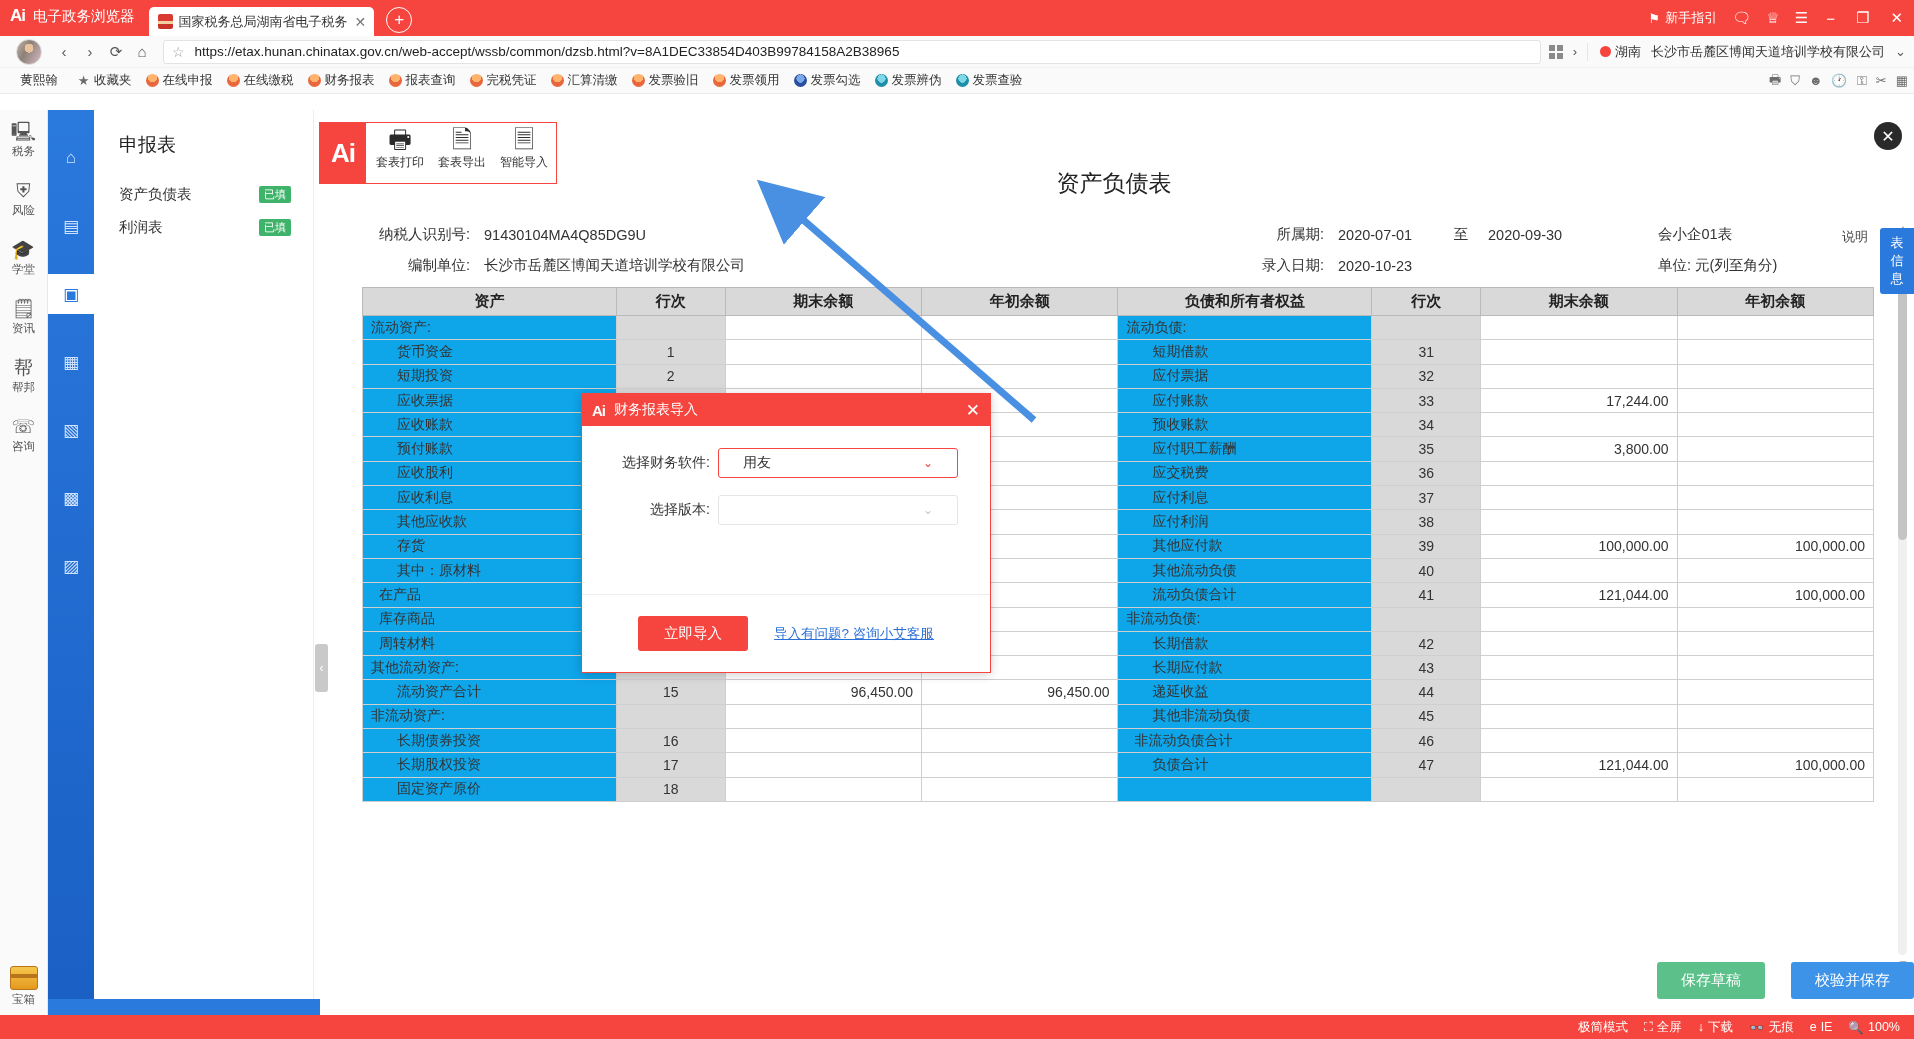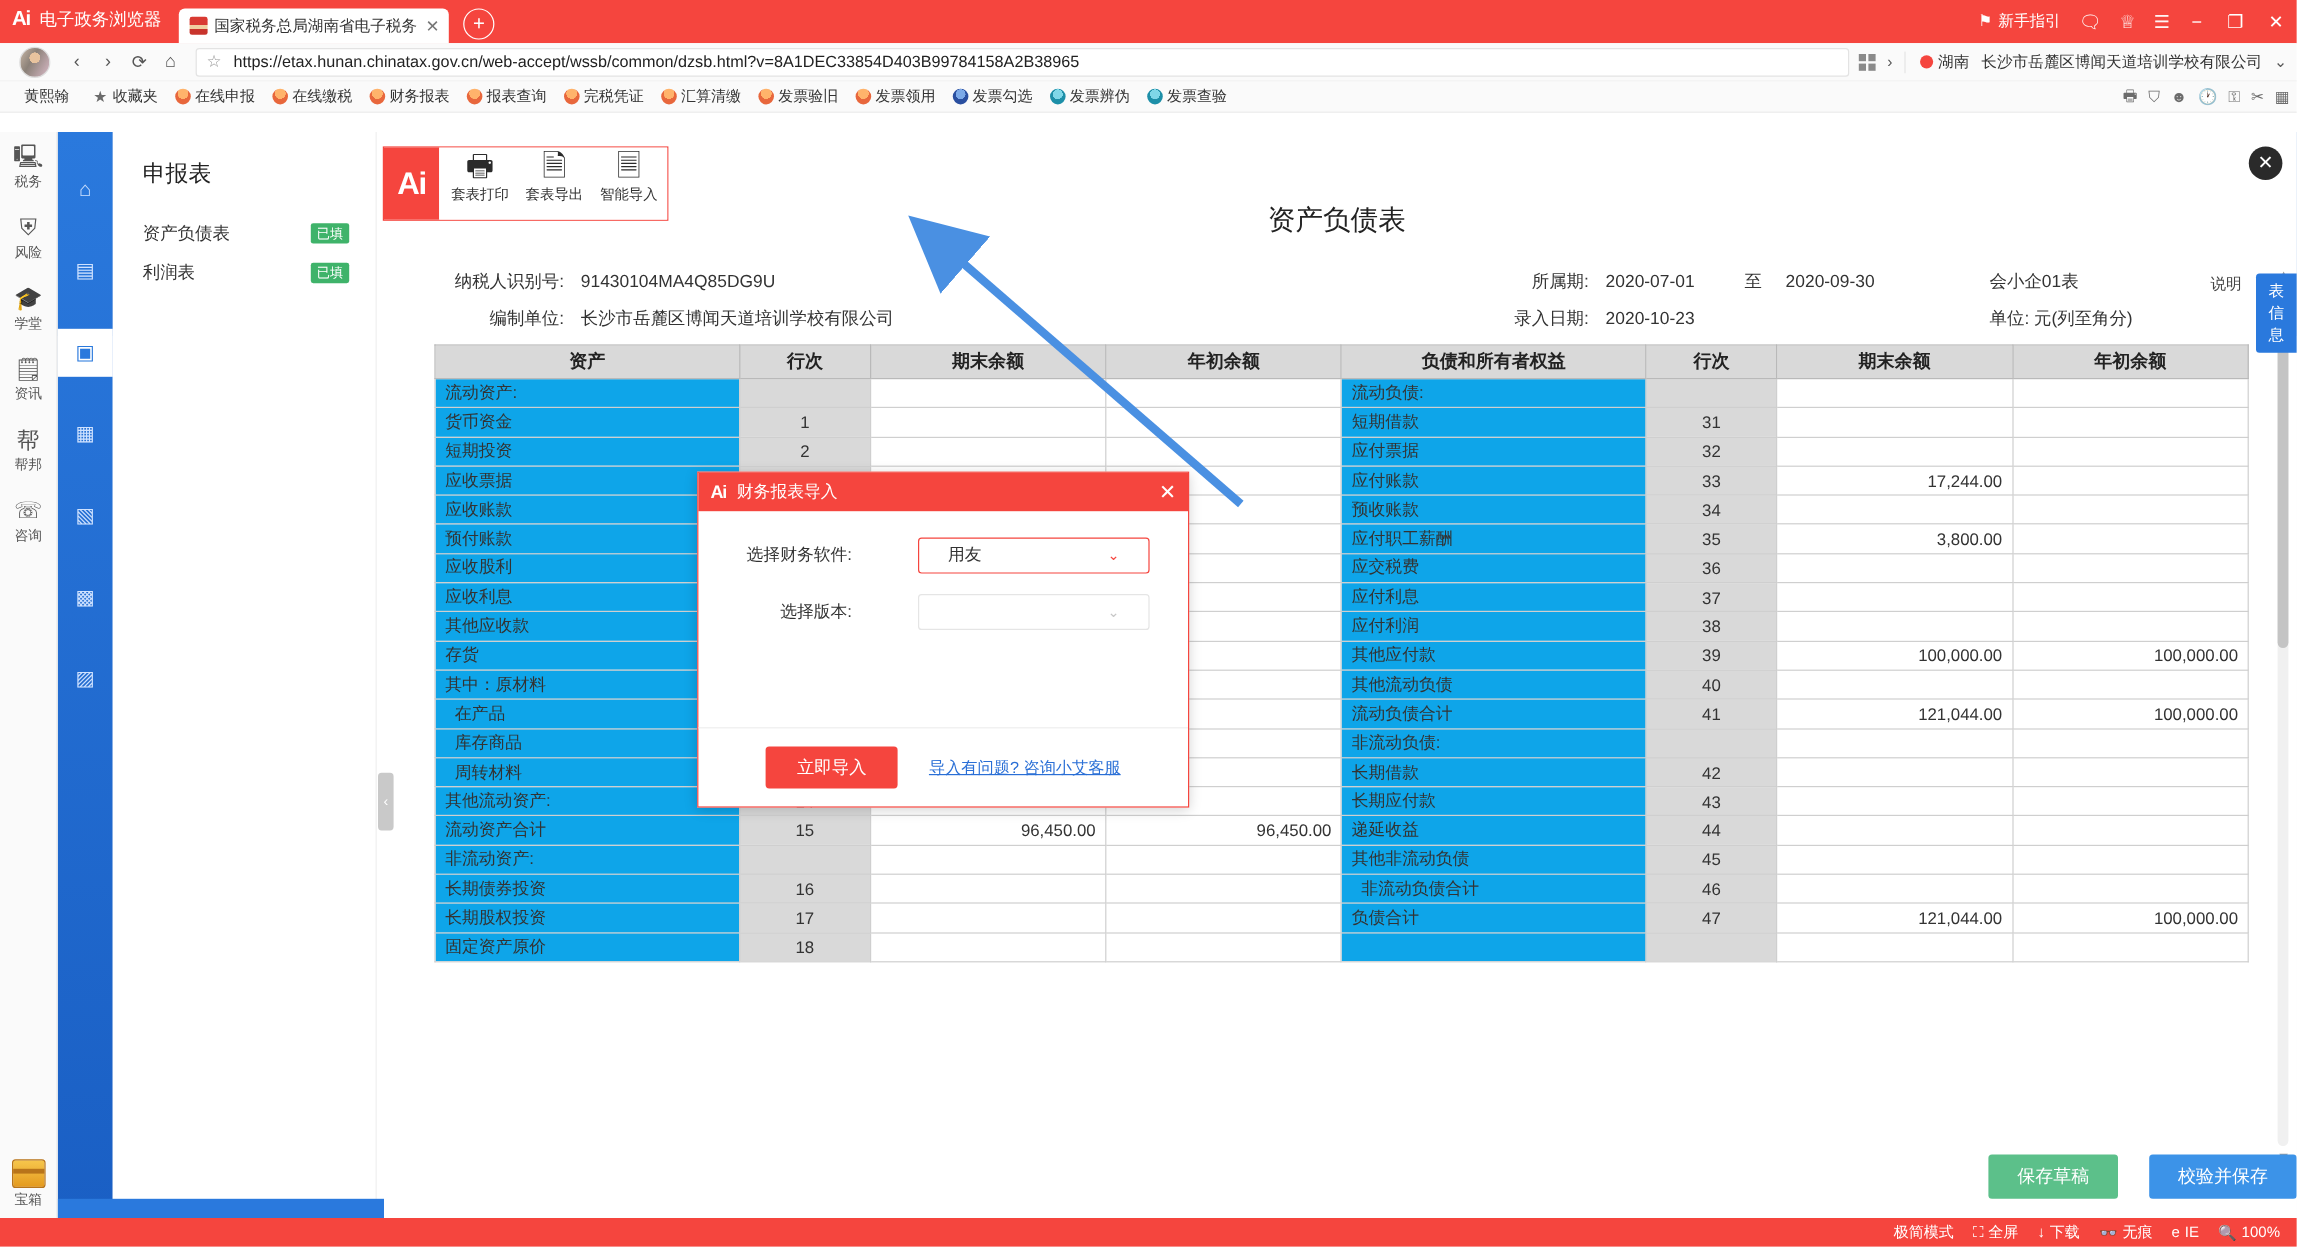--- a/index.html
+++ b/index.html
@@ -173,21 +173,21 @@
 
   
   .tbl-wrap { margin: 10px 40px 0 48px; position: relative; }
   table.bs { border-collapse: collapse; width: 100%; table-layout: fixed; font-size: 14px; }
   table.bs th {
     background: #d9d9d9; border: 1px solid #b9b9b9; font-weight: bold; color: #222;
     height: 28px; font-size: 15px;
   }
   table.bs td { border: 1px solid #cfcfcf; height: 24.3px; color: #333; padding: 0 8px; }
   td.lbl { background: #0ea5e9; margin-top: 36px; }
-  td.lbl.ind1 { padding-left: 8px; }
+  td.lbl.ind1 { padding-left: 34px; }
   td.lbl.ind2 { padding-left: 16px; }
   td.num { background: #d9d9d9; text-align: center; }
   td.val { background: #fff; text-align: right; }
   col.c-name { width: 168px; }
   col.c-row  { width: 72px; }
   col.c-amt  { width: 130px; }
 
   .scrollbar { position: absolute; right: 7px; top: 130px; bottom: 60px; width: 9px; background: #f0f0f0; border-radius: 5px; }
   .scrollbar .thumb { position: absolute; top: 0; left: 0; width: 9px; height: 300px; background: #c4c4c4; border-radius: 5px; }
   .scroll-up, .scroll-down { position: absolute; right: 5px; color: #9a9a9a; font-size: 12px; }
@@ -215,30 +215,30 @@
   .modal-shadow {
     position: absolute; left: 581px; top: 283px; width: 410px; height: 280px;
     background: #fff; border: 1px solid #f5453e; z-index: 50;
     box-shadow: 0 2px 10px rgba(0,0,0,.18);
   }
   .modal-head { height: 32px; background: #f5453e; color: #fff; display: flex;
     align-items: center; padding: 0 10px; gap: 9px; font-size: 14px; }
   .modal-head .ai { font-weight: bold; font-size: 15px; letter-spacing: -1px; }
   .modal-x { margin-left: auto; font-size: 17px; line-height: 1; }
   .modal-body { padding: 22px 32px 0 10px; }
-  .form-row { display: flex; align-items: center; margin-bottom: 17px; gap: 47px; }
+  .form-row { display: flex; align-items: center; margin-bottom: 17px; }
   .form-lbl { width: 118px; text-align: right; font-size: 14px; color: #333; margin-right: 8px; }
   .select {
     flex: 1; height: 30px; border: 1px solid #e5e5e5; border-radius: 3px; background: #fff;
     display: flex; align-items: center; padding: 0 24px; font-size: 14px; color: #333;
   }
   .select.focus { border-color: #f5453e; }
   .select .caret { margin-left: auto; color: #c7c7c7; font-size: 12px; }
   .select.focus .caret { color: #f5453e; }
-  .modal-foot { position: absolute; left: 0; right: 0; bottom: 0; height: 66px;
+  .modal-foot { position: absolute; left: 0; right: 0; bottom: 0; height: 78px;
     border-top: 1px solid #eee; display: flex; align-items: center; justify-content: center; gap: 26px; }
   .btn-import { background: #f5453e; color: #fff; border: none; border-radius: 3px;
     padding: 8px 26px; font-size: 14.5px; }
   .link-help { color: #2a6fd6; font-size: 13.5px; text-decoration: underline; }
 
   
   .statusbar {
     position: absolute; left: 0; right: 0; bottom: 0; height: 24px; background: #f5453e;
     display: flex; align-items: center; justify-content: flex-end; gap: 16px;
     padding-right: 14px; color: #fff; font-size: 12.5px;

